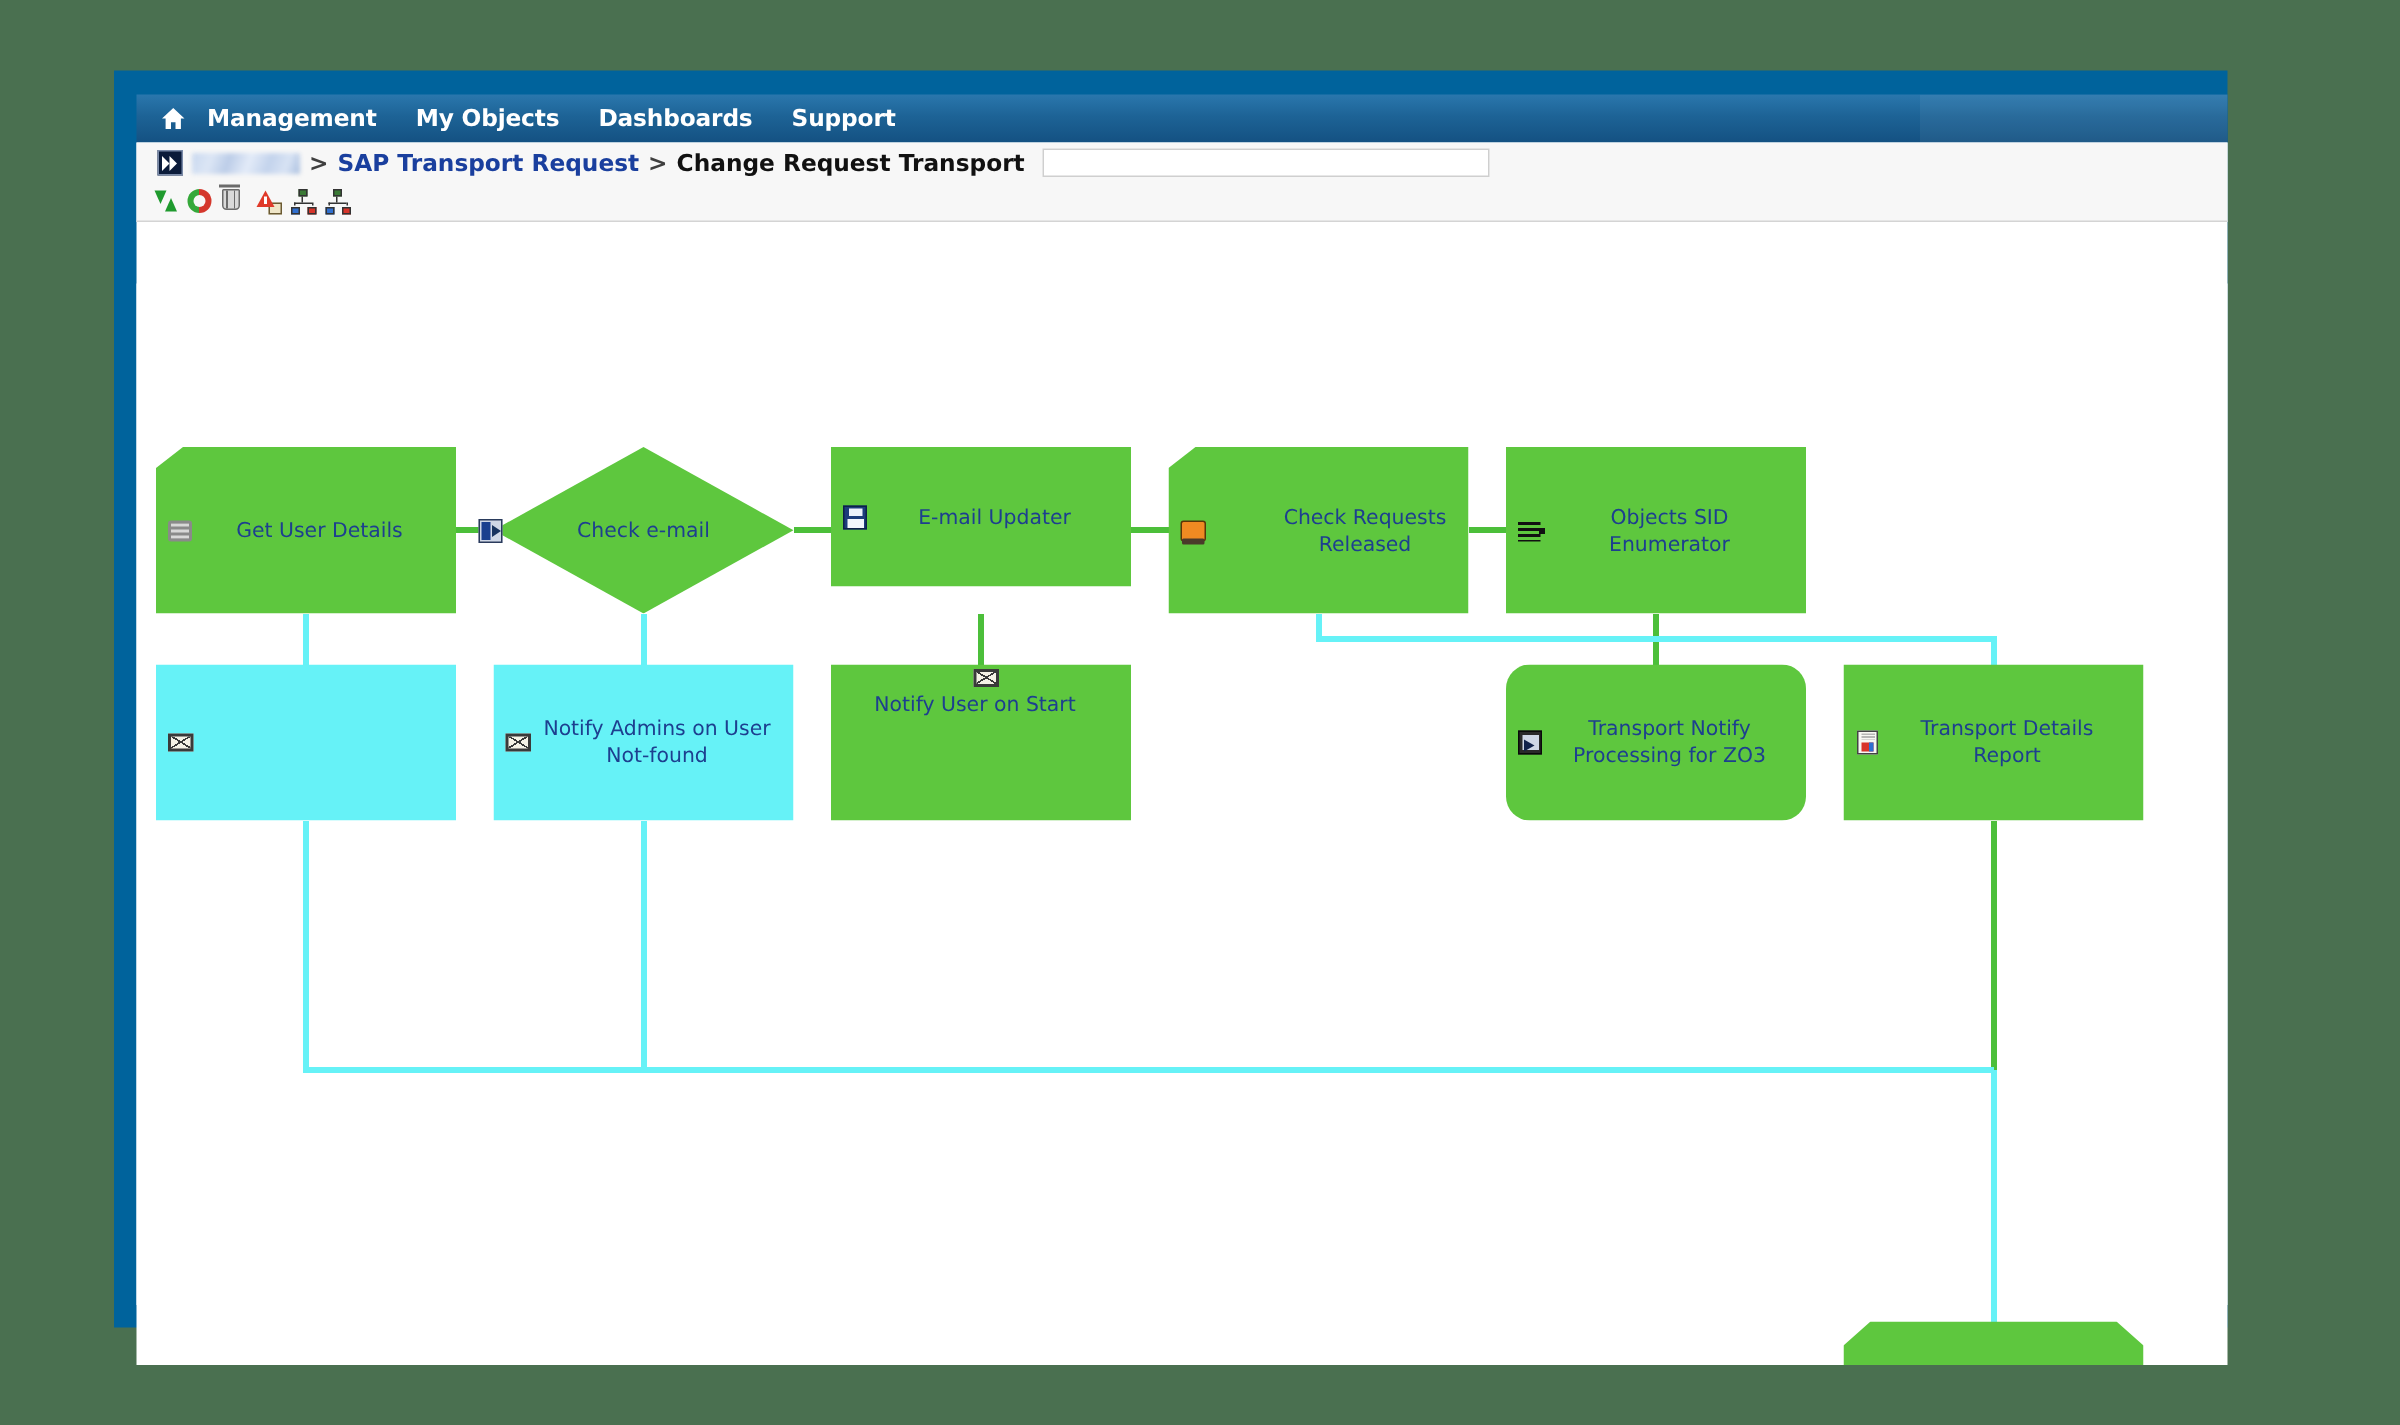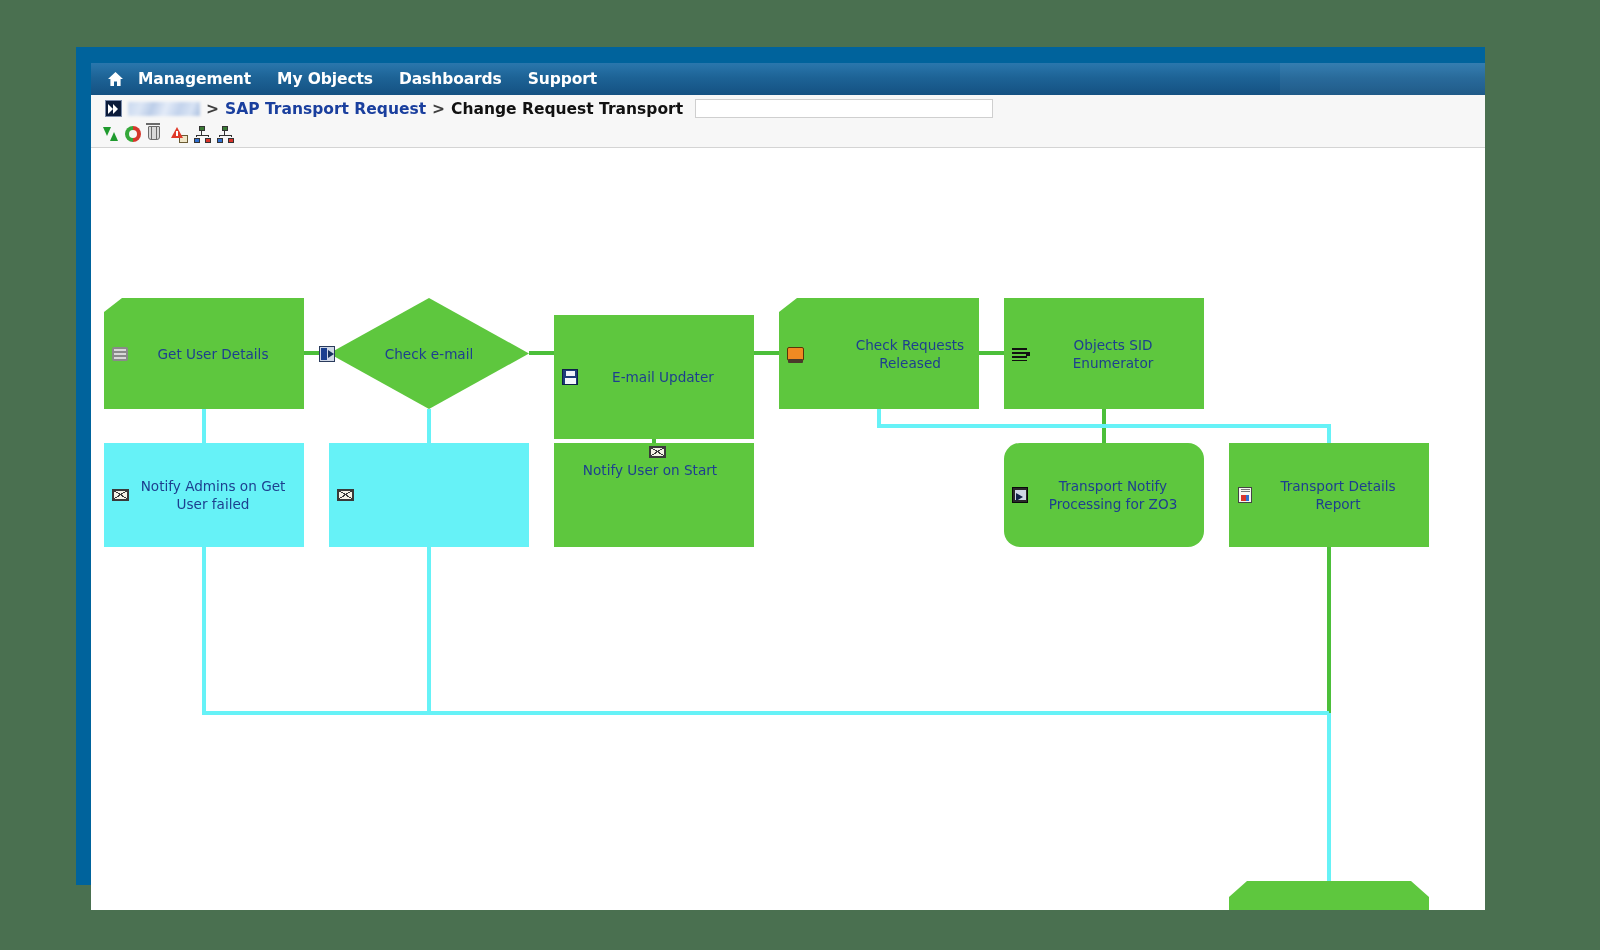--- a/index.html
+++ b/index.html
@@ -333,21 +333,21 @@
       <div class="node diamond" style="left:238px;top:109px;width:200px;height:111px;">
         <svg class="shape" viewBox="0 0 200 111" preserveAspectRatio="none">
           <path d="M100 0 L200 55.5 L100 111 L0 55.5 Z" fill="#5ec73e"></path>
         </svg>
         <span class="n-icon">
             <i class="ic ic-gw"></i>
           </span>
         <span class="n-label">Check e-mail</span>
       </div>
 
-      <div class="node" style="left:463px;top:126px;width:200px;height:124px;">
+      <div class="node" style="left:463px;top:109px;width:200px;height:93px;">
         <svg class="shape" viewBox="0 0 200 111" preserveAspectRatio="none">
           <rect x="0" y="0" width="200" height="111" fill="#5ec73e"></rect>
         </svg>
         <span class="n-icon">
             <i class="ic ic-save"></i>
           </span>
         <span class="n-label">E-mail Updater</span>
       </div>
 
       <div class="node" style="left:688px;top:109px;width:200px;height:111px;gap:44px;">
@@ -370,30 +370,30 @@
         <span class="n-label">Objects SID Enumerator</span>
       </div>
 
       <div class="node" style="left:13px;top:254px;width:200px;height:104px;">
         <svg class="shape" viewBox="0 0 200 104" preserveAspectRatio="none">
           <rect x="0" y="0" width="200" height="104" fill="#66f2f7"></rect>
         </svg>
         <span class="n-icon">
             <i class="ic ic-mail"></i>
           </span>
-        <span class="n-label">Notify Admins on Get User failed</span>
       </div>
 
       <div class="node" style="left:238px;top:254px;width:200px;height:104px;">
         <svg class="shape" viewBox="0 0 200 104" preserveAspectRatio="none">
           <rect x="0" y="0" width="200" height="104" fill="#66f2f7"></rect>
         </svg>
         <span class="n-icon">
             <i class="ic ic-mail"></i>
           </span>
+        <span class="n-label">Notify Admins on User Not-found</span>
       </div>
 
       <div class="node" style="left:463px;top:254px;width:200px;height:104px;flex-direction:column;">
         <svg class="shape" viewBox="0 0 200 104" preserveAspectRatio="none">
           <rect x="0" y="0" width="200" height="104" fill="#5ec73e"></rect>
         </svg>
         <span class="n-icon">
             <i class="ic ic-mail"></i>
           </span>
         <span class="n-label">Notify User on Start</span>

